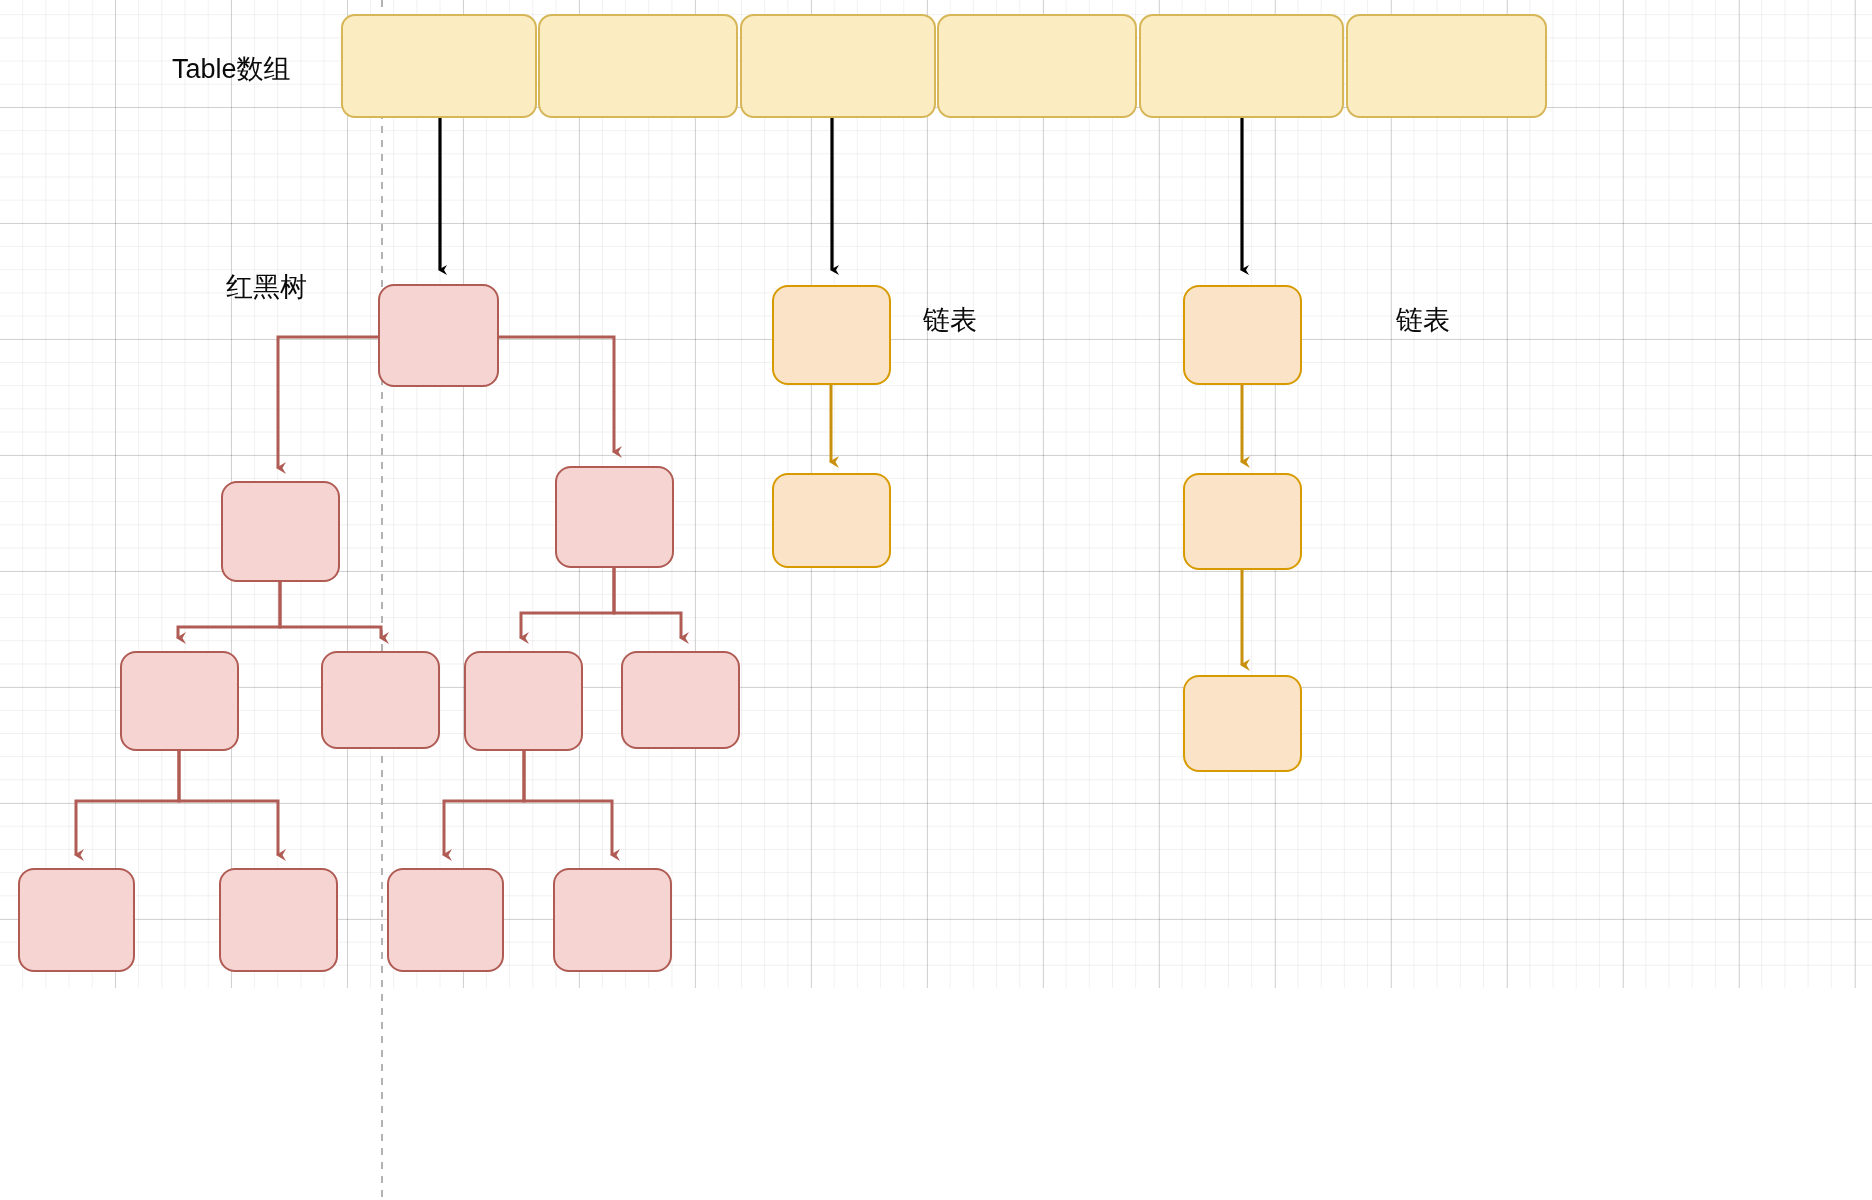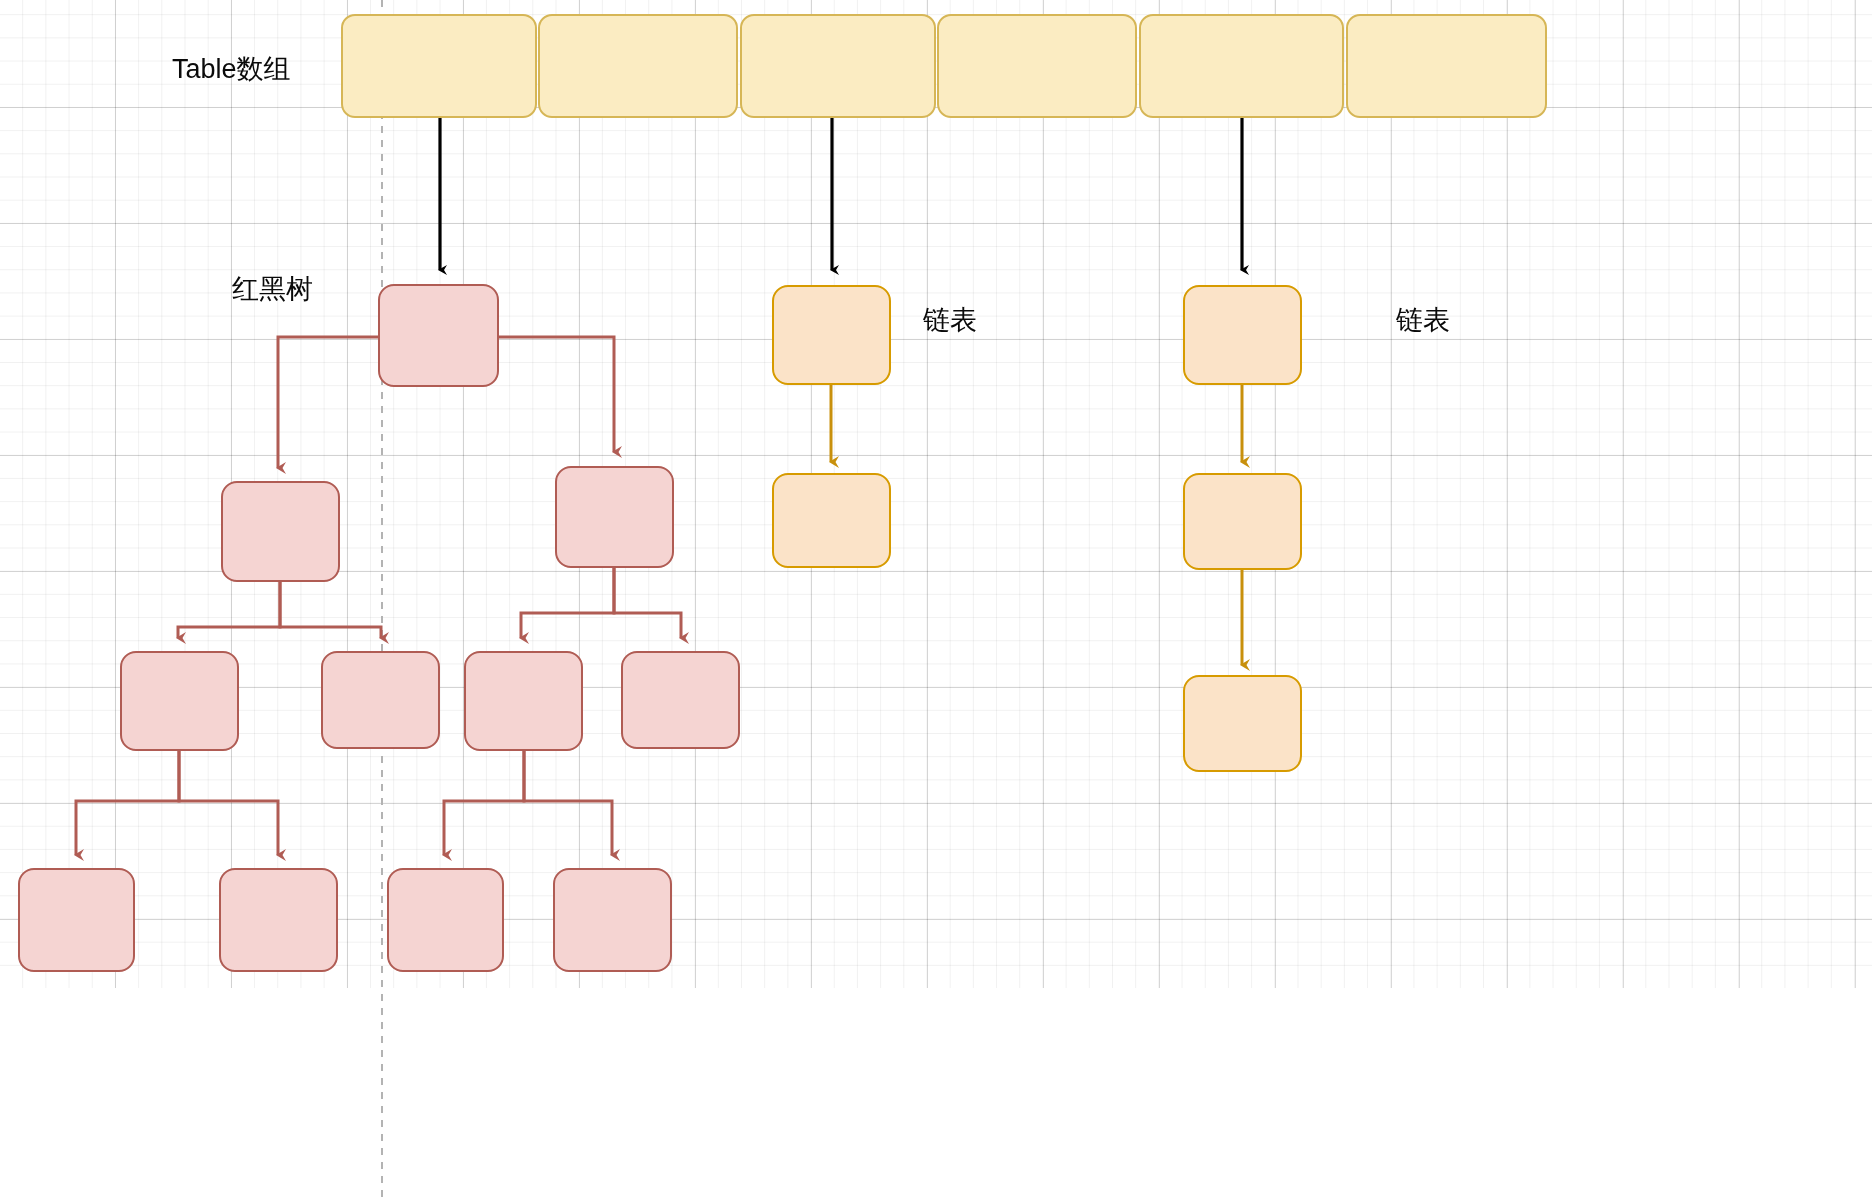--- a/index.html
+++ b/index.html
@@ -95,21 +95,21 @@
 
   <div class="label" style="left:172px;top:54px;font-weight:400;">Table数组</div>
 
   <div class="node tcell" style="left:341px;top:14px;width:196px;height:104px;"></div>
   <div class="node tcell" style="left:538px;top:14px;width:200px;height:104px;"></div>
   <div class="node tcell" style="left:740px;top:14px;width:196px;height:104px;"></div>
   <div class="node tcell" style="left:937px;top:14px;width:200px;height:104px;"></div>
   <div class="node tcell" style="left:1139px;top:14px;width:205px;height:104px;"></div>
   <div class="node tcell" style="left:1346px;top:14px;width:201px;height:104px;"></div>
 
-  <div class="label" style="left:232px;top:274px;">红黑树</div>
+  <div class="label" style="left:226px;top:274px;font-family:Liberation Mono, monospace;">红黑树</div>
 
   <div class="label" style="left:923px;top:305px;">链表</div>
 
   <div class="label" style="left:1396px;top:305px;">链表</div>
 
   <div class="node rbnode" style="left:378px;top:284px;width:121px;height:103px;"></div>
 
   <div class="node rbnode" style="left:221px;top:481px;width:119px;height:101px;"></div>
   <div class="node rbnode" style="left:555px;top:466px;width:119px;height:102px;"></div>
 

